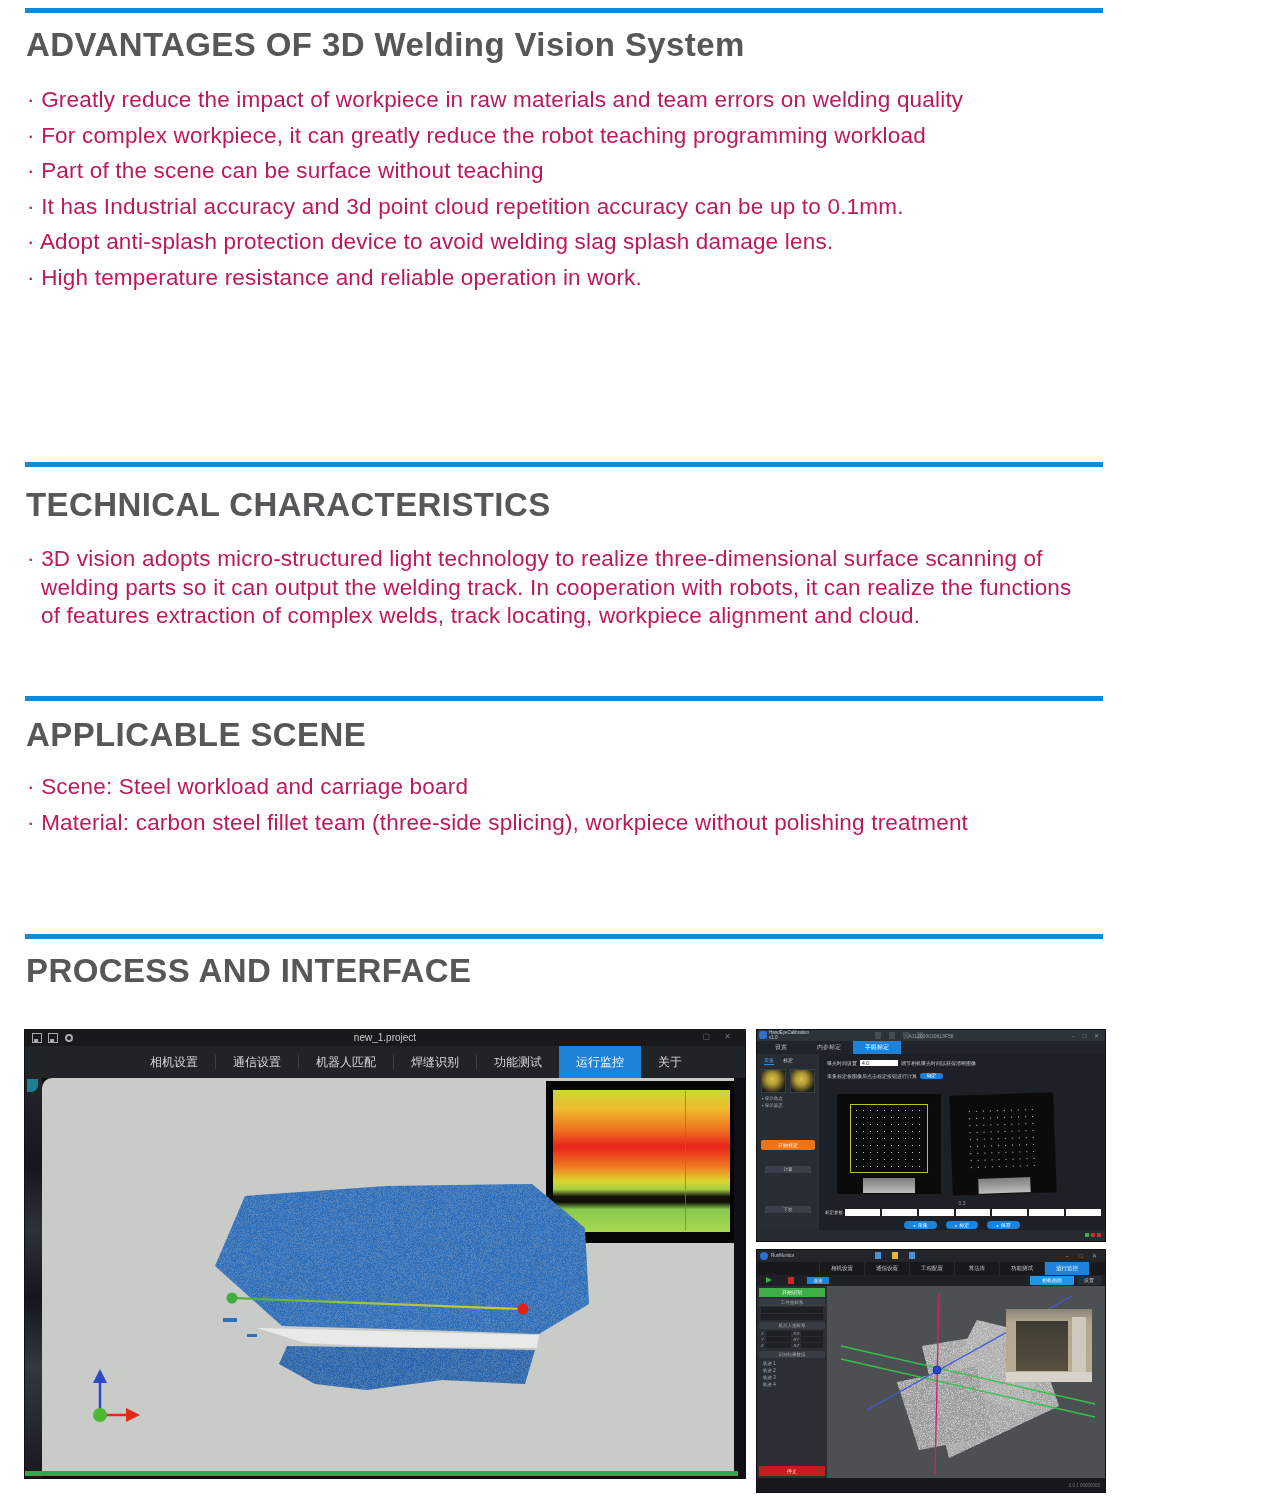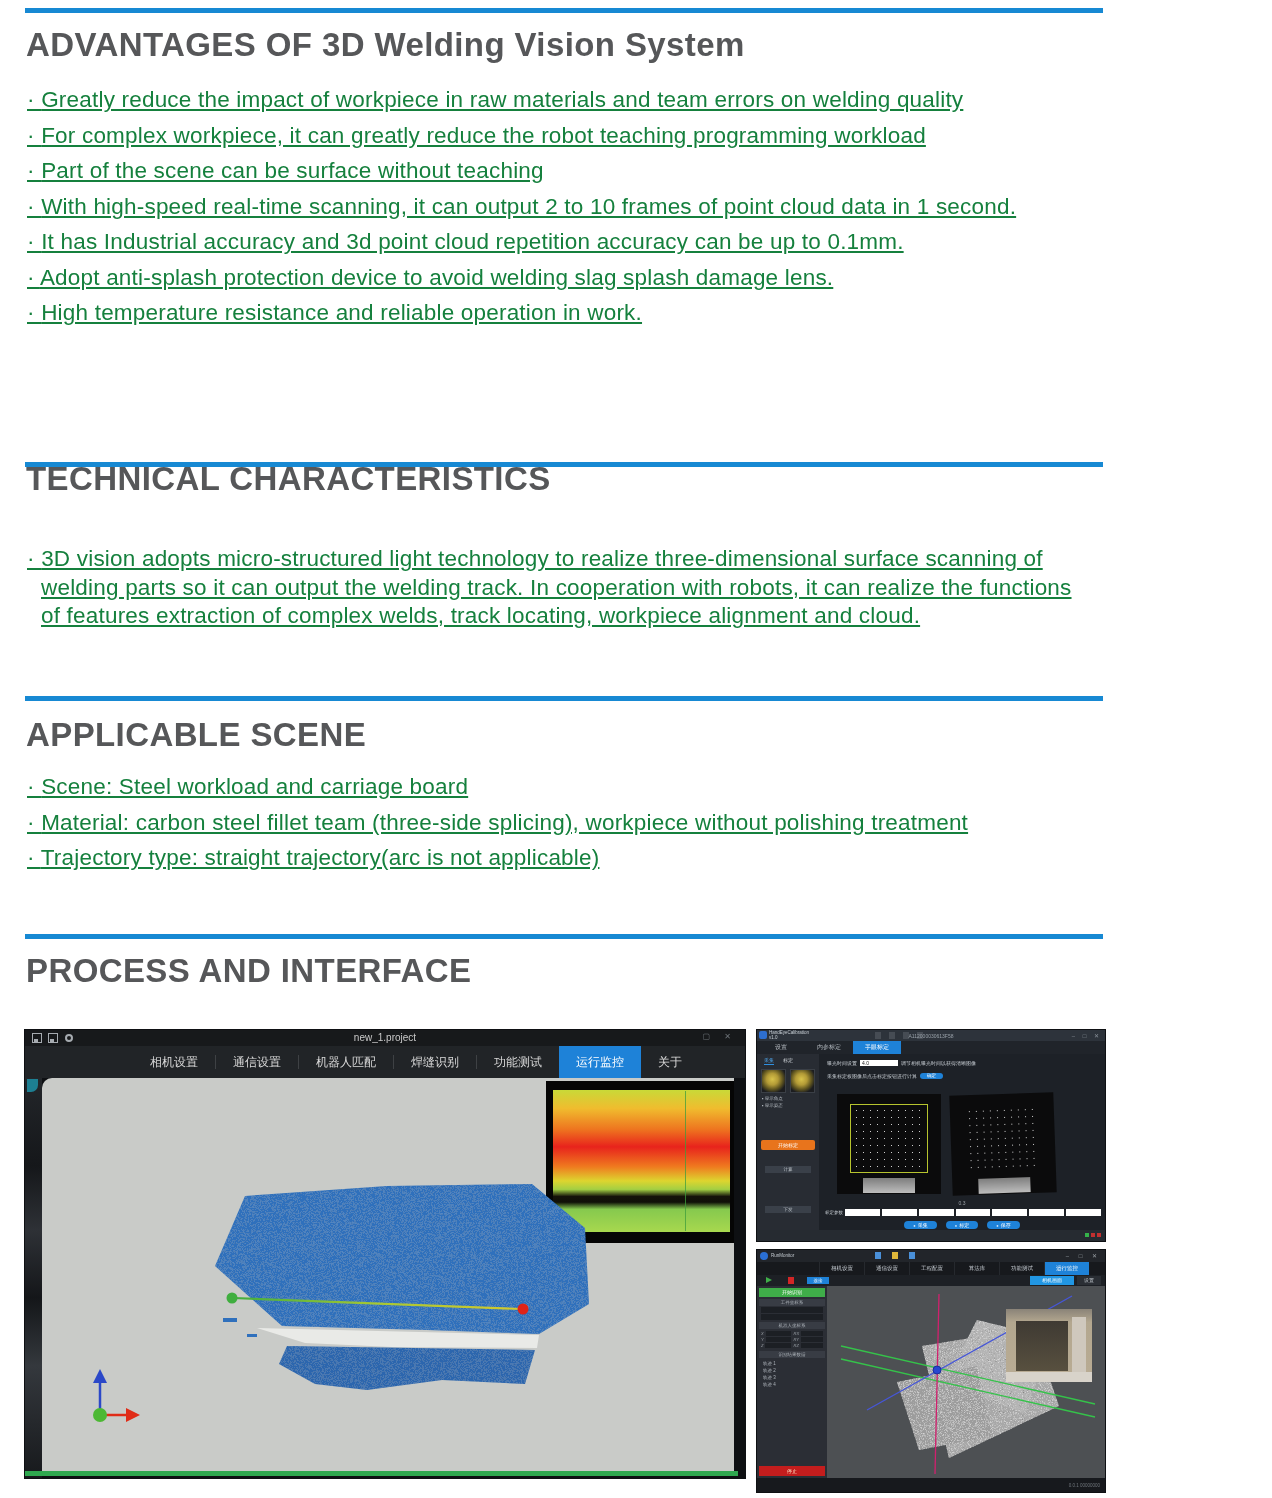--- a/index.html
+++ b/index.html
@@ -1,21 +1,21 @@
 <!DOCTYPE html>
 <html><head>
 <meta charset="utf-8">
 <style>
   html,body{margin:0;padding:0;background:#fff;}
   body{width:1272px;height:1498px;position:relative;overflow:hidden;
        font-family:"Liberation Sans",sans-serif;color:#58595b;}
   .rule{position:absolute;left:25px;width:1078px;height:5px;background:#1789d3;}
   .sec-title{position:absolute;left:26px;margin:0;font-weight:bold;color:#565759;
              font-size:33px;letter-spacing:.4px;}
-  .bullets{position:absolute;left:27px;color:#15803d;font-size:22.5px;line-height:28.5px;letter-spacing:.2px;text-decoration:underline;}
+  .bullets{position:absolute;left:27px;color:#be185d;font-size:22.5px;line-height:28.5px;letter-spacing:.2px;}
   .bullet{margin:0 0 7px 0;padding-left:14px;text-indent:-14px;}
   .bullet::before{content:"· ";}
 
   
   .win{position:absolute;background:#0e1013;overflow:hidden;box-shadow:0 0 0 1px #0e1013;}
 
   
   #main-app{left:25px;top:1030px;width:720px;height:448px;}
   .ma-title{position:absolute;top:0;left:0;right:0;height:16px;background:#17191b;}
   .ma-title .t{position:absolute;left:0;right:0;top:2px;text-align:center;font-size:10px;color:#c9c9c9;}
@@ -126,38 +126,36 @@
 </style>
 </head>
 <body>
 
 <div class="rule" style="top:8px"></div>
 <h1 class="sec-title" style="top:26px">ADVANTAGES OF 3D Welding Vision System</h1>
 <div class="bullets" style="top:86px;width:1012px">
   <p class="bullet">Greatly reduce the impact of workpiece in raw materials and team errors on welding quality</p>
   <p class="bullet">For complex workpiece, it can greatly reduce the robot teaching programming workload</p>
   <p class="bullet">Part of the scene can be surface without teaching</p>
-  <p class="bullet">With high-speed real-time scanning, it can output 2 to 10 frames of point cloud data in 1 second.</p>
   <p class="bullet">It has Industrial accuracy and 3d point cloud repetition accuracy can be up to 0.1mm.</p>
   <p class="bullet">Adopt anti-splash protection device to avoid welding slag splash damage lens.</p>
   <p class="bullet">High temperature resistance and reliable operation in work.</p>
 </div>
 
 <div class="rule" style="top:462px"></div>
-<h1 class="sec-title" style="top:460px">TECHNICAL CHARACTERISTICS</h1>
+<h1 class="sec-title" style="top:486px">TECHNICAL CHARACTERISTICS</h1>
 <div class="bullets" style="top:545px;width:1048px">
   <p class="bullet">3D vision adopts micro-structured light technology to realize three-dimensional surface scanning of welding parts so it can output the welding track. In cooperation with robots, it can realize the functions of features extraction of complex welds, track locating, workpiece alignment and cloud.</p>
 </div>
 
 <div class="rule" style="top:696px"></div>
 <h1 class="sec-title" style="top:716px">APPLICABLE SCENE</h1>
 <div class="bullets" style="top:773px;width:1000px">
   <p class="bullet">Scene: Steel workload and carriage board</p>
   <p class="bullet">Material: carbon steel fillet team (three-side splicing),  workpiece without polishing treatment</p>
-  <p class="bullet">Trajectory type: straight trajectory(arc is not applicable)</p>
 </div>
 
 <div class="rule" style="top:934px"></div>
 <h1 class="sec-title" style="top:952px">PROCESS AND INTERFACE</h1>
 
 <svg width="0" height="0" style="position:absolute">
   <defs>
     <filter id="speck" x="0" y="0" width="100%" height="100%">
       <feTurbulence type="fractalNoise" baseFrequency="0.9" numOctaves="2" result="t"></feTurbulence>
       <feColorMatrix in="t" type="saturate" values="0" result="g"></feColorMatrix>

